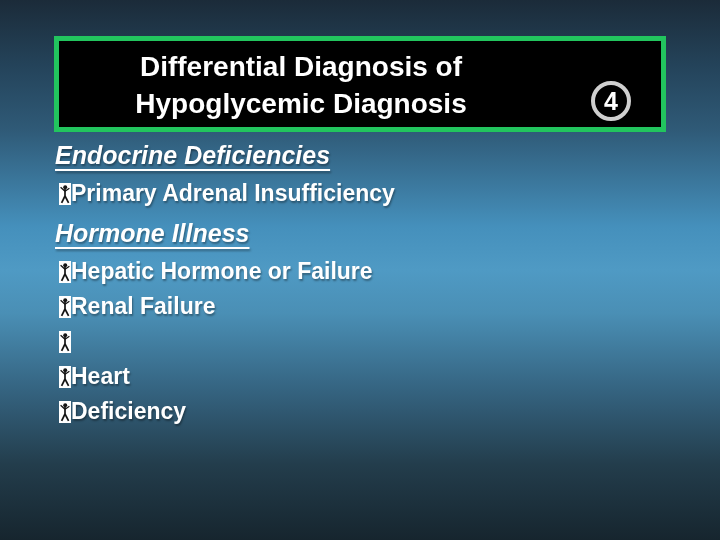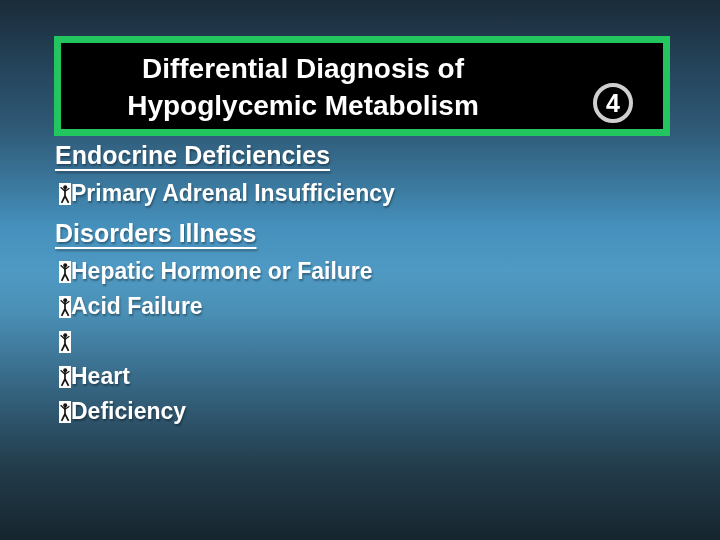--- a/index.html
+++ b/index.html
@@ -19,21 +19,21 @@
       #233d4c 86%,
       #16252e 100%);
   }
 
   
   .title-box {
     position: absolute;
     left: 54px; top: 36px;
     width: 602px; height: 86px;
     background: #000000;
-    border: 7px solid #22c55e;
+    border: 5px solid #22c55e;
   }
   .title-text {
     position: absolute;
     left: 0; top: 7px;
     width: 100%;
     padding-right: 118px;
     box-sizing: border-box;
     text-align: center;
     color: #ffffff;
     font-size: 28px;
@@ -62,20 +62,21 @@
     color: #ffffff;
   }
   .heading {
     font-size: 25px;
     font-weight: bold;
     line-height: 34px;
     text-decoration: underline;
     text-decoration-thickness: 2px;
     text-underline-offset: 5px;
     text-shadow: 1px 2px 2px rgba(0,0,0,0.35);
+    font-style: italic;
   }
   .bullet-row {
     display: flex;
     align-items: center;
     height: 35px;
     padding-left: 4px;
   }
   .heading + .bullet-row { margin-top: 4px; }
   .bullet-row + .heading { margin-top: 5px; }
   .bullet-icon {
@@ -93,42 +94,42 @@
   }
 </style>
 </head>
 <body>
 
 <div class="slide">
 
   <div class="title-box">
     <div class="title-text">
       <div>Differential Diagnosis of</div>
-      <div>Hypoglycemic Metabolism</div>
+      <div>Hypoglycemic Diagnosis</div>
     </div>
     <div class="slide-number-badge">
       <span>4</span>
     </div>
   </div>
 
   <div class="content" id="content-list">
       <div class="heading">Endocrine Deficiencies</div>
       <div class="bullet-row">
         <span class="bullet-icon"><svg viewBox="0 0 12 22" width="12" height="22" xmlns="http://www.w3.org/2000/svg">
             <rect x="0" y="0" width="12" height="22" fill="#ffffff"></rect>
             <circle cx="6.2" cy="4.3" r="2" fill="#141414"></circle>
             <line x1="6" y1="6" x2="6" y2="13" stroke="#141414" stroke-width="1.7"></line>
             <line x1="6" y1="8.2" x2="1.6" y2="4.2" stroke="#141414" stroke-width="1.3"></line>
             <line x1="6" y1="8.2" x2="10.4" y2="5.2" stroke="#141414" stroke-width="1.3"></line>
             <line x1="6" y1="13" x2="2.6" y2="19.8" stroke="#141414" stroke-width="1.7"></line>
             <line x1="6" y1="13" x2="9.6" y2="19.8" stroke="#141414" stroke-width="1.7"></line>
           </svg></span>
         <span class="bullet-text">Primary Adrenal Insufficiency</span>
       </div>
-      <div class="heading">Disorders Illness</div>
+      <div class="heading">Hormone Illness</div>
       <div class="bullet-row">
         <span class="bullet-icon"><svg viewBox="0 0 12 22" width="12" height="22" xmlns="http://www.w3.org/2000/svg">
             <rect x="0" y="0" width="12" height="22" fill="#ffffff"></rect>
             <circle cx="6.2" cy="4.3" r="2" fill="#141414"></circle>
             <line x1="6" y1="6" x2="6" y2="13" stroke="#141414" stroke-width="1.7"></line>
             <line x1="6" y1="8.2" x2="1.6" y2="4.2" stroke="#141414" stroke-width="1.3"></line>
             <line x1="6" y1="8.2" x2="10.4" y2="5.2" stroke="#141414" stroke-width="1.3"></line>
             <line x1="6" y1="13" x2="2.6" y2="19.8" stroke="#141414" stroke-width="1.7"></line>
             <line x1="6" y1="13" x2="9.6" y2="19.8" stroke="#141414" stroke-width="1.7"></line>
           </svg></span>
@@ -137,21 +138,21 @@
       <div class="bullet-row">
         <span class="bullet-icon"><svg viewBox="0 0 12 22" width="12" height="22" xmlns="http://www.w3.org/2000/svg">
             <rect x="0" y="0" width="12" height="22" fill="#ffffff"></rect>
             <circle cx="6.2" cy="4.3" r="2" fill="#141414"></circle>
             <line x1="6" y1="6" x2="6" y2="13" stroke="#141414" stroke-width="1.7"></line>
             <line x1="6" y1="8.2" x2="1.6" y2="4.2" stroke="#141414" stroke-width="1.3"></line>
             <line x1="6" y1="8.2" x2="10.4" y2="5.2" stroke="#141414" stroke-width="1.3"></line>
             <line x1="6" y1="13" x2="2.6" y2="19.8" stroke="#141414" stroke-width="1.7"></line>
             <line x1="6" y1="13" x2="9.6" y2="19.8" stroke="#141414" stroke-width="1.7"></line>
           </svg></span>
-        <span class="bullet-text">Acid Failure</span>
+        <span class="bullet-text">Renal Failure</span>
       </div>
       <div class="bullet-row">
         <span class="bullet-icon"><svg viewBox="0 0 12 22" width="12" height="22" xmlns="http://www.w3.org/2000/svg">
             <rect x="0" y="0" width="12" height="22" fill="#ffffff"></rect>
             <circle cx="6.2" cy="4.3" r="2" fill="#141414"></circle>
             <line x1="6" y1="6" x2="6" y2="13" stroke="#141414" stroke-width="1.7"></line>
             <line x1="6" y1="8.2" x2="1.6" y2="4.2" stroke="#141414" stroke-width="1.3"></line>
             <line x1="6" y1="8.2" x2="10.4" y2="5.2" stroke="#141414" stroke-width="1.3"></line>
             <line x1="6" y1="13" x2="2.6" y2="19.8" stroke="#141414" stroke-width="1.7"></line>
             <line x1="6" y1="13" x2="9.6" y2="19.8" stroke="#141414" stroke-width="1.7"></line>

